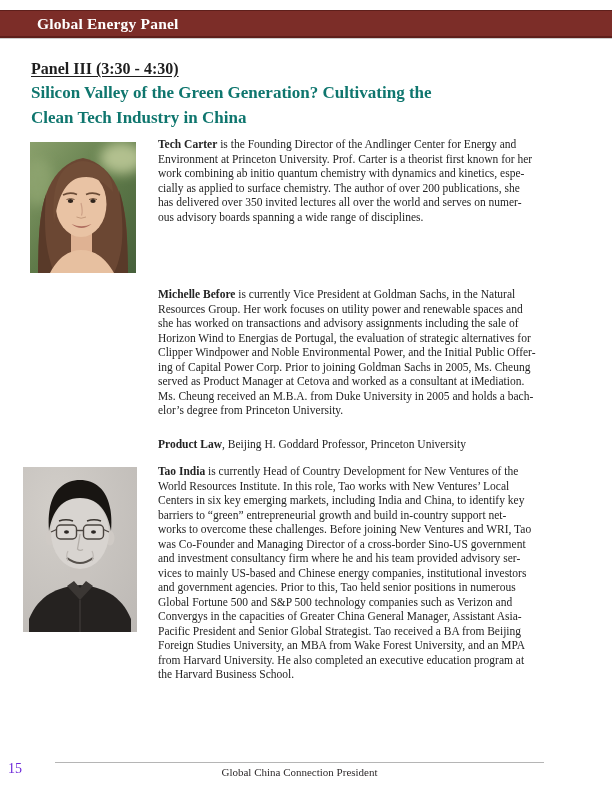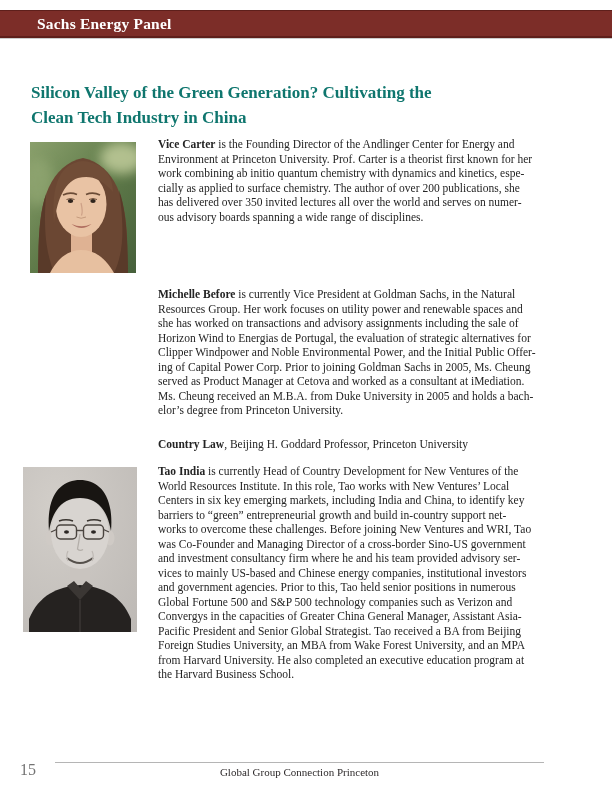--- a/index.html
+++ b/index.html
@@ -51,42 +51,43 @@
   #bio-michelle{top:287px;}
   #bio-edward{top:437px;}
   #bio-tao{top:464px;}
   
   .photo{position:absolute;overflow:hidden;background:#cccccc;}
   #photo-emily{left:30px;top:142px;width:106px;height:131px;}
   #photo-tao{left:23px;top:467px;width:114px;height:165px;}
   .photo svg{display:block;width:100%;height:100%;}
   
   .page-number{
-    position:absolute;left:20px;top:761px;
-    font-size:16px;color:#737373;
+    position:absolute;left:8px;top:761px;
+    font-size:14px;color:#6d28d9;
   }
   .footer-rule{
     position:absolute;left:55px;top:762px;width:489px;height:1px;
     background:#b5b5b5;
   }
   .footer-org{
     position:absolute;left:55px;top:766px;width:489px;
     text-align:center;
     font-size:11px;color:#2e2a2b;
   }
 </style>
 </head>
 <body>
 
 <div class="page">
 
   <header class="banner">
-    <span class="banner-title">Sachs Energy Panel</span>
+    <span class="banner-title">Global Energy Panel</span>
   </header>
 
+  <h1 class="panel-heading">Panel III (3:30 - 4:30)</h1>
   <h2 class="panel-title">Silicon Valley of the Green Generation? Cultivating the
 Clean Tech Industry in China</h2>
 
   <div class="photo" id="photo-emily">
     <svg viewBox="0 0 106 131" preserveAspectRatio="none">
       <defs>
         <linearGradient id="egbg" x1="0" y1="0" x2="1" y2="1">
           <stop offset="0" stop-color="#8aa06c"></stop>
           <stop offset="0.5" stop-color="#5f7a49"></stop>
           <stop offset="1" stop-color="#46603b"></stop>
@@ -118,38 +119,38 @@
       <path d="M36.5,57.5 Q40.5,55.5 44.5,57.5" stroke="#6e503c" stroke-width="1" fill="none"></path>
       <path d="M59,57.5 Q63,55.5 67,57.5" stroke="#6e503c" stroke-width="1" fill="none"></path>
 
       <path d="M51,61 C52.2,66 53,70 51.5,73.5" stroke="#cda087" stroke-width="1.2" fill="none"></path>
       <path d="M46.5,75 Q51,77.5 56,75" stroke="#c59b7e" stroke-width="1" fill="none"></path>
 
       <path d="M41.5,82 Q51.5,86.5 61.5,82 Q51.5,90 41.5,82 Z" fill="#b06f60"></path>
     </svg>
   </div>
 
-  <p class="bio" id="bio-emily"><strong>Vice Carter</strong><span class="lines"> is the Founding Director of the Andlinger Center for Energy and
+  <p class="bio" id="bio-emily"><strong>Tech Carter</strong><span class="lines"> is the Founding Director of the Andlinger Center for Energy and
 Environment at Princeton University. Prof. Carter is a theorist first known for her
 work combining ab initio quantum chemistry with dynamics and kinetics, espe-
 cially as applied to surface chemistry. The author of over 200 publications, she
 has delivered over 350 invited lectures all over the world and serves on numer-
 ous advisory boards spanning a wide range of disciplines.</span></p>
 
   <p class="bio" id="bio-michelle"><strong>Michelle Before</strong><span class="lines"> is currently Vice President at Goldman Sachs, in the Natural
 Resources Group. Her work focuses on utility power and renewable spaces and
 she has worked on transactions and advisory assignments including the sale of
 Horizon Wind to Energias de Portugal, the evaluation of strategic alternatives for
 Clipper Windpower and Noble Environmental Power, and the Initial Public Offer-
 ing of Capital Power Corp. Prior to joining Goldman Sachs in 2005, Ms. Cheung
 served as Product Manager at Cetova and worked as a consultant at iMediation.
 Ms. Cheung received an M.B.A. from Duke University in 2005 and holds a bach-
 elor’s degree from Princeton University.</span></p>
 
-  <p class="bio" id="bio-edward"><strong>Country Law</strong><span class="lines">, Beijing H. Goddard Professor, Princeton University</span></p>
+  <p class="bio" id="bio-edward"><strong>Product Law</strong><span class="lines">, Beijing H. Goddard Professor, Princeton University</span></p>
 
   <div class="photo" id="photo-tao">
     <svg viewBox="0 0 114 165" preserveAspectRatio="none">
       <defs>
         <radialGradient id="tgbg" cx="0.3" cy="0.25" r="1">
           <stop offset="0" stop-color="#d2cec9"></stop>
           <stop offset="1" stop-color="#bdb9b5"></stop>
         </radialGradient>
       </defs>
       <rect x="0" y="0" width="114" height="165" fill="url(#tgbg)"></rect>
@@ -198,15 +199,15 @@
 and government agencies. Prior to this, Tao held senior positions in numerous
 Global Fortune 500 and S&amp;P 500 technology companies such as Verizon and
 Convergys in the capacities of Greater China General Manager, Assistant Asia-
 Pacific President and Senior Global Strategist. Tao received a BA from Beijing
 Foreign Studies University, an MBA from Wake Forest University, and an MPA
 from Harvard University. He also completed an executive education program at
 the Harvard Business School.</span></p>
 
   <span class="page-number">15</span>
   <div class="footer-rule"></div>
-  <div class="footer-org">Global Group Connection Princeton</div>
+  <div class="footer-org">Global China Connection President</div>
 
 </div>
 
 </body></html>

